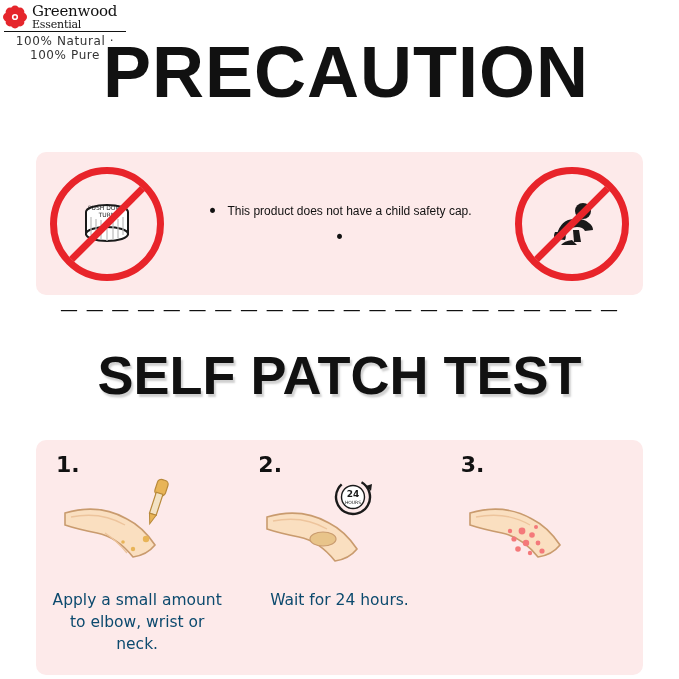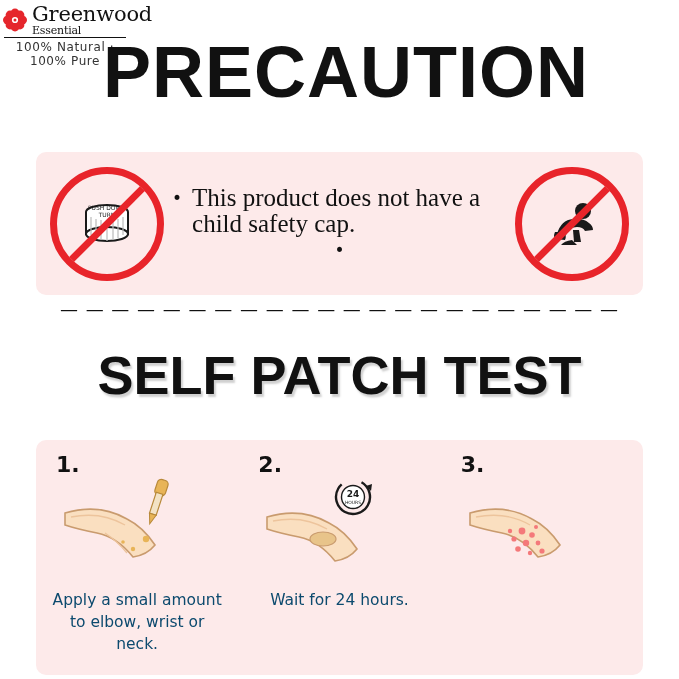--- a/index.html
+++ b/index.html
@@ -38,21 +38,21 @@
     flex: 0 0 auto;
   }
   .logo-words {
     display: flex;
     flex-direction: column;
     line-height: 1.0;
     align-items: flex-start;
   }
   .logo-line1 {
     font-family: "DejaVu Serif", serif;
-    font-size: 21px;
+    font-size: 15px;
     letter-spacing: -0.2px;
     color: #111;
   }
   .logo-line2 {
     font-family: "DejaVu Serif", serif;
     font-size: 11px;
     letter-spacing: -0.2px;
     color: #111;
   }
   .logo-rule {
@@ -149,22 +149,22 @@
     align-items: flex-start;
     gap: 10px;
     justify-content: center;
   }
   .bullet-dot {
     font-size: 17px;
     line-height: 26px;
     color: #111;
   }
   .bullet-text {
-    font-family: Liberation Serif, serif;
-    font-size: 25px;
+    font-family: Liberation Sans, sans-serif;
+    font-size: 12px;
     line-height: 26px;
     color: #111;
     text-align: left;
     max-width: 330px;
   }
 
   
   .divider {
     position: absolute;
     left: 0;

